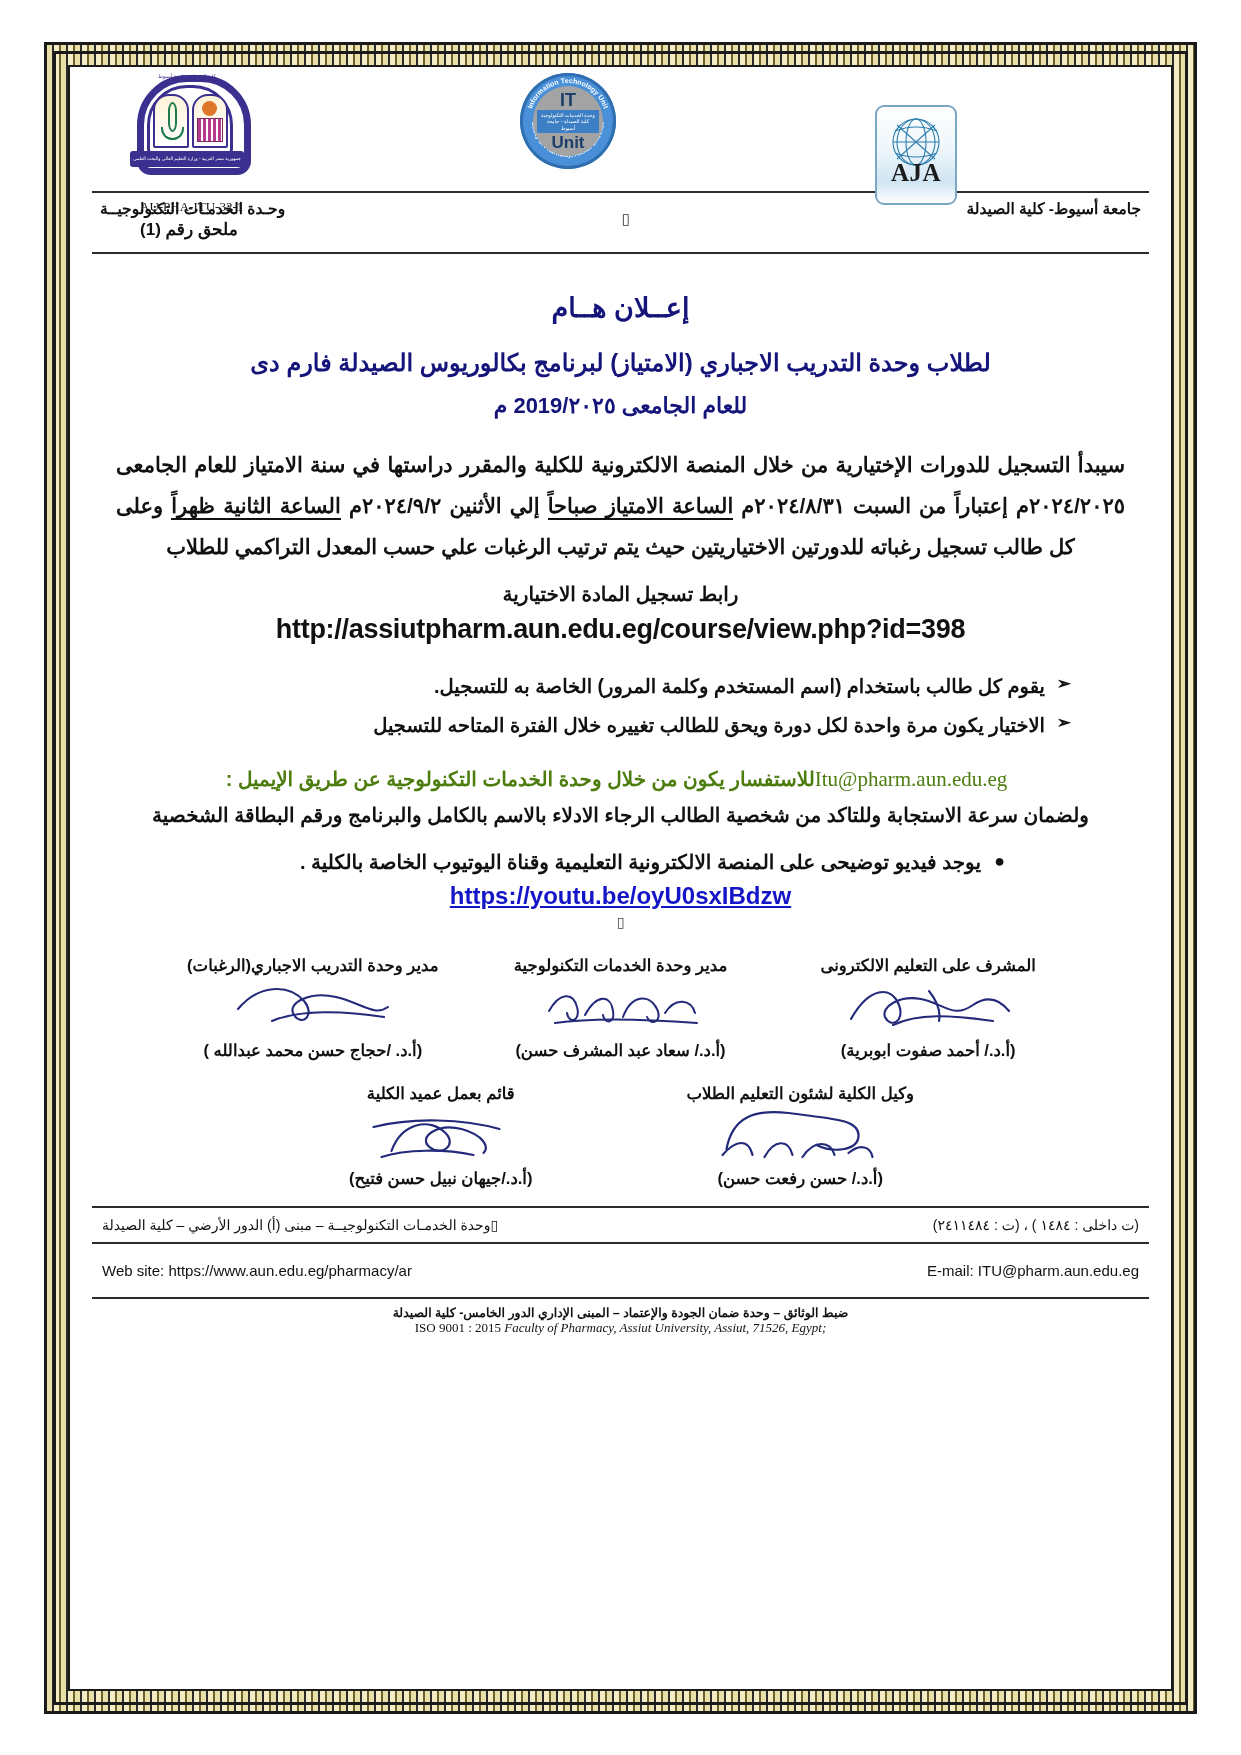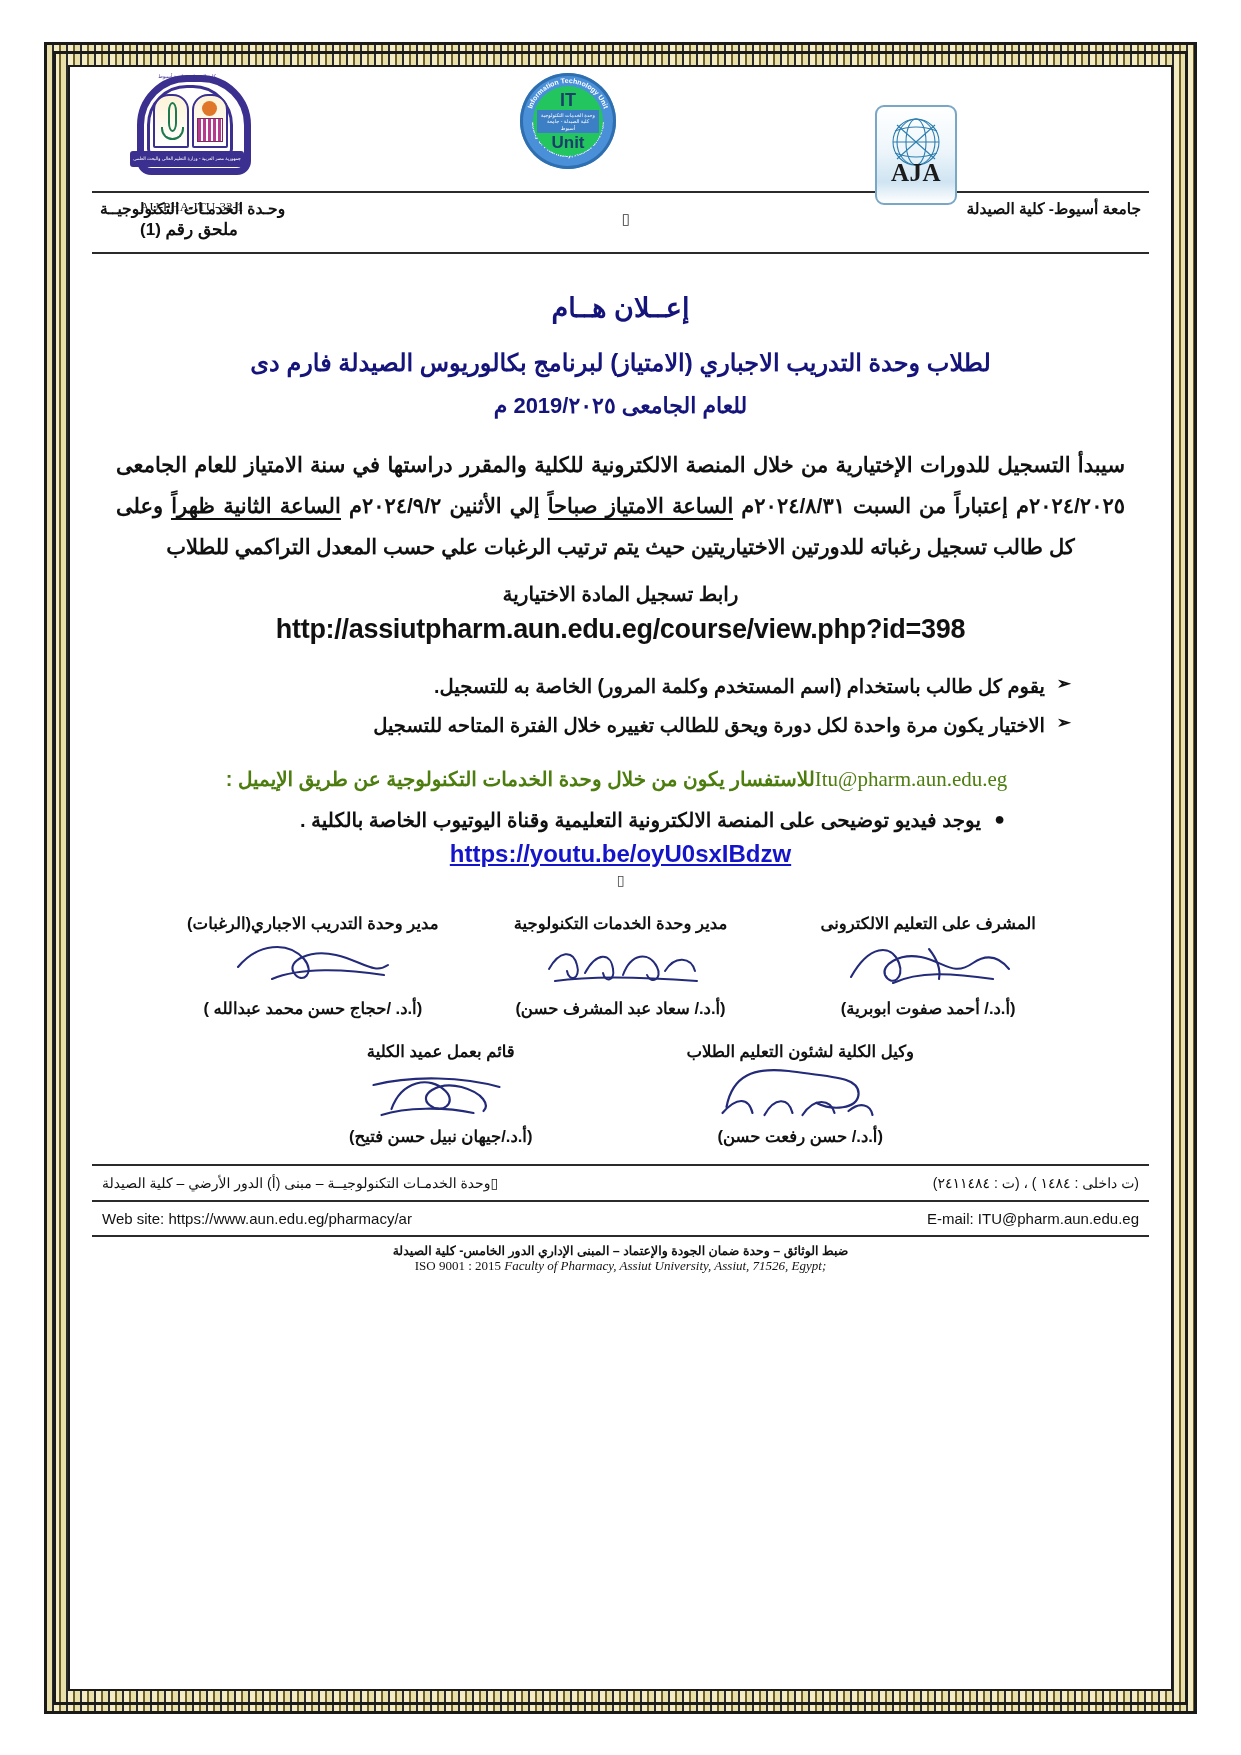--- a/index.html
+++ b/index.html
@@ -93,21 +93,21 @@
     position: relative;
     box-shadow: inset 0 0 0 3px #2f6fb0;
   }
   .it-seal .ring-text {
     position: absolute; left: 0; top: 0; width: 96px; height: 96px;
     font-size: 5.5px; color: #ffffff; font-weight: 700;
   }
   .it-seal .inner-disc {
     position: absolute; left: 13px; top: 13px;
     width: 70px; height: 70px; border-radius: 50%;
-    background: #22c55e;
+    background: #a3a3a3;
     display: flex; flex-direction: column;
     align-items: center; justify-content: center;
   }
   .it-seal .it-top {
     font-family: "Liberation Sans", sans-serif;
     font-weight: 700; font-size: 18px; color: #1b3f6b; line-height: 1;
   }
   .it-seal .it-mid {
     font-size: 5px; color: #ffffff; background: #3c7fc4;
     padding: 2px 3px; margin: 1px 0; text-align: center; line-height: 1.25;
@@ -367,21 +367,21 @@
   .foot-addr {
     display: flex; justify-content: space-between; align-items: center;
     margin: 0 22px; padding: 9px 10px;
     font-family: "Liberation Sans", sans-serif;
     font-size: 14px; color: #111111;
   }
   .foot-addr .phones { direction: rtl; }
   .foot-addr .addr   { direction: rtl; font-weight: 400; }
   .foot-web {
     display: flex; justify-content: space-between;
-    margin: 0 22px; padding: 8px 10px;
+    margin: 0 22px; padding: 18px 10px;
     border-top: 2px solid #2b2b2b;
     font-family: "Liberation Sans", sans-serif;
     font-size: 15px; color: #111111;
     direction: ltr;
   }
   .foot-iso {
     margin: 0 22px; padding: 6px 10px 8px 10px;
     border-top: 2px solid #2b2b2b;
     text-align: center;
   }
@@ -511,20 +511,21 @@
         <li>
           <span class="marker">➢</span>
           <span>الاختيار يكون مرة واحدة لكل دورة  ويحق للطالب تغييره  خلال الفترة المتاحه للتسجيل</span>
         </li>
       </ul>
 
       <div class="contact-line">
         <span class="mail">Itu@pharm.aun.edu.eg</span><span>للاستفسار يكون من خلال وحدة الخدمات التكنولوجية عن طريق  الإيميل :</span>
       </div>
 
+      <p class="note-line">ولضمان سرعة الاستجابة وللتاكد من شخصية الطالب الرجاء الادلاء بالاسم بالكامل والبرنامج ورقم البطاقة الشخصية</p>
 
       <ul class="dot-list">
         <li>
           <span class="marker">●</span>
           <span>يوجد فيديو توضيحى على المنصة الالكترونية التعليمية وقناة اليوتيوب الخاصة بالكلية  .</span>
         </li>
       </ul>
 
       <a class="yt-link" href="#">https://youtu.be/oyU0sxIBdzw</a>
       <div class="lonely-glyph">▯</div>

